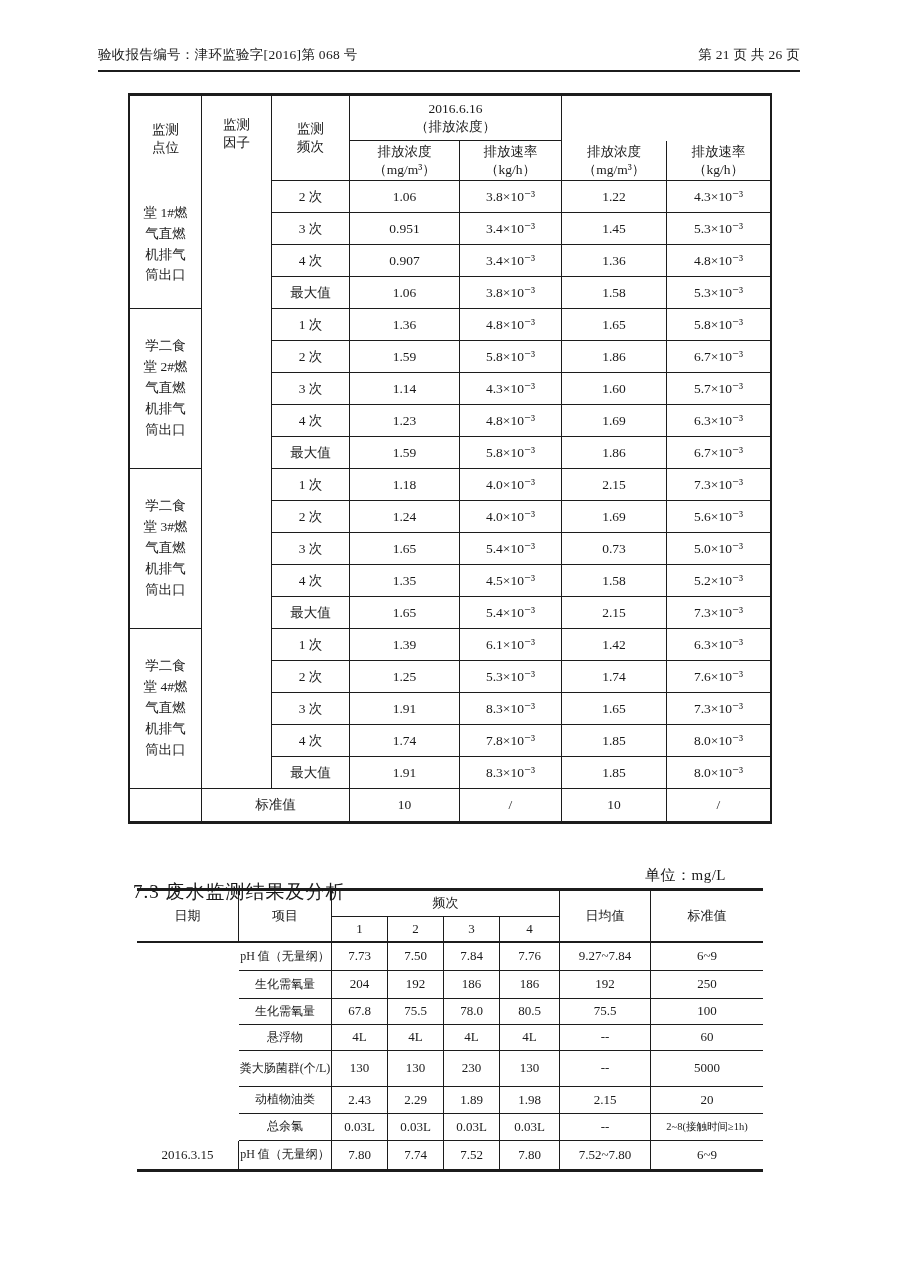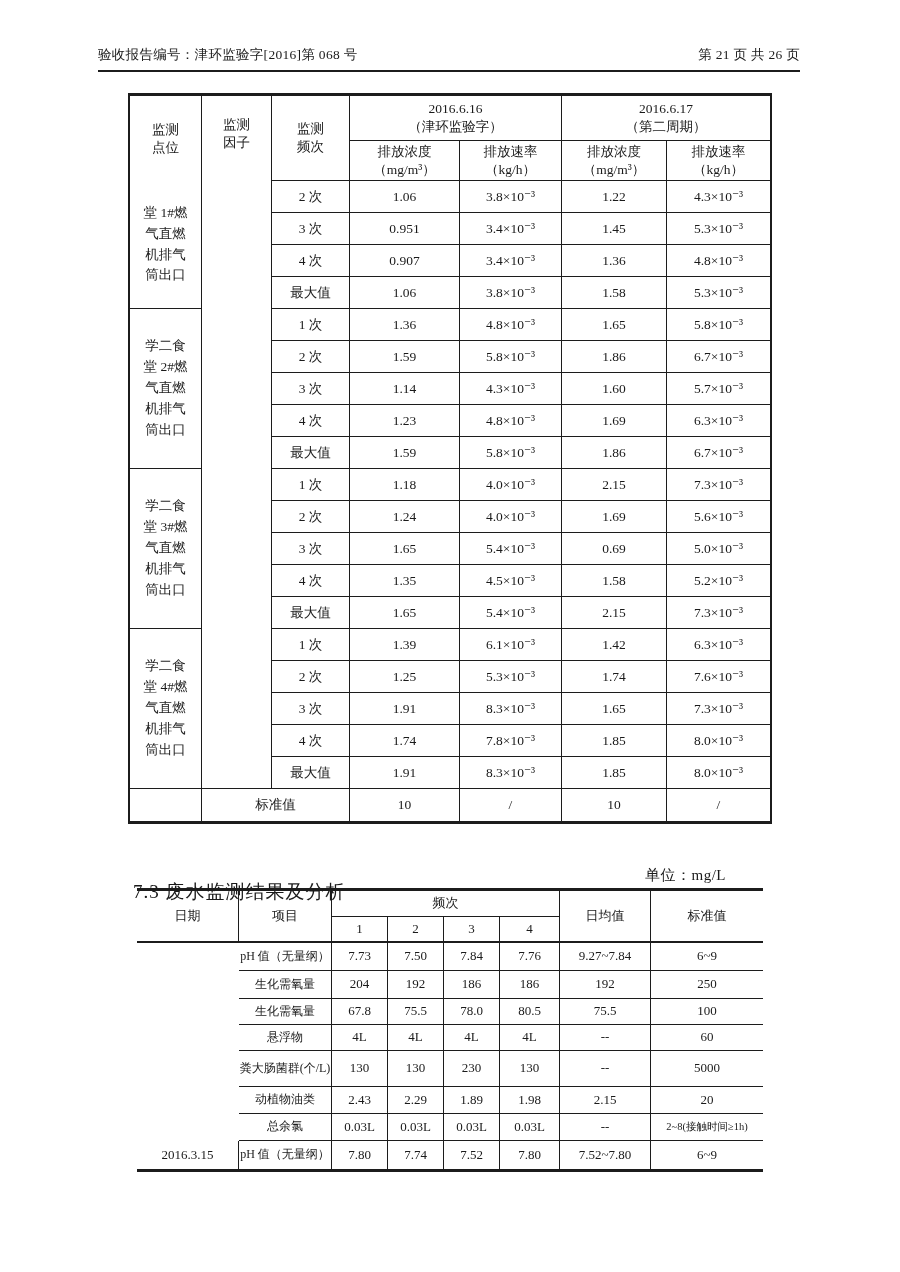--- a/index.html
+++ b/index.html
@@ -62,25 +62,21 @@
   <div class="t1">
 
     <div class="c nb" style="grid-area:1/1/3/2">监测
 点位</div>
     <div class="c fac" style="grid-area:1/2/22/3">监测
 因子</div>
     <div class="c" style="grid-area:1/3/3/4">监测
 频次</div>
     <div class="c" style="grid-area:1/4/2/6">
       <span>2016.6.16</span>
-      <span>（津环监验字）</span>
-    </div>
-    <div class="c nr" style="grid-area:1/6/2/8">
-      <span>2016.6.17</span>
-      <span>（第二周期）</span>
+      <span>（排放浓度）</span>
     </div>
     <div class="c" style="grid-area:2/4/3/5">
       <span>排放浓度</span>
       <span>（mg/m³）</span>
     </div>
     <div class="c" style="grid-area:2/5/3/6">
       <span>排放速率</span>
       <span>（kg/h）</span>
     </div>
     <div class="c" style="grid-area:2/6/3/7">
@@ -165,21 +161,21 @@
     <div class="c" style="grid-area:12/6">2.15</div>
     <div class="c nr" style="grid-area:12/7">7.3×10⁻³</div>
     <div class="c" style="grid-area:13/3">2 次</div>
     <div class="c" style="grid-area:13/4">1.24</div>
     <div class="c" style="grid-area:13/5">4.0×10⁻³</div>
     <div class="c" style="grid-area:13/6">1.69</div>
     <div class="c nr" style="grid-area:13/7">5.6×10⁻³</div>
     <div class="c" style="grid-area:14/3">3 次</div>
     <div class="c" style="grid-area:14/4">1.65</div>
     <div class="c" style="grid-area:14/5">5.4×10⁻³</div>
-    <div class="c" style="grid-area:14/6">0.69</div>
+    <div class="c" style="grid-area:14/6">0.73</div>
     <div class="c nr" style="grid-area:14/7">5.0×10⁻³</div>
     <div class="c" style="grid-area:15/3">4 次</div>
     <div class="c" style="grid-area:15/4">1.35</div>
     <div class="c" style="grid-area:15/5">4.5×10⁻³</div>
     <div class="c" style="grid-area:15/6">1.58</div>
     <div class="c nr" style="grid-area:15/7">5.2×10⁻³</div>
     <div class="c" style="grid-area:16/3">最大值</div>
     <div class="c" style="grid-area:16/4">1.65</div>
     <div class="c" style="grid-area:16/5">5.4×10⁻³</div>
     <div class="c" style="grid-area:16/6">2.15</div>

